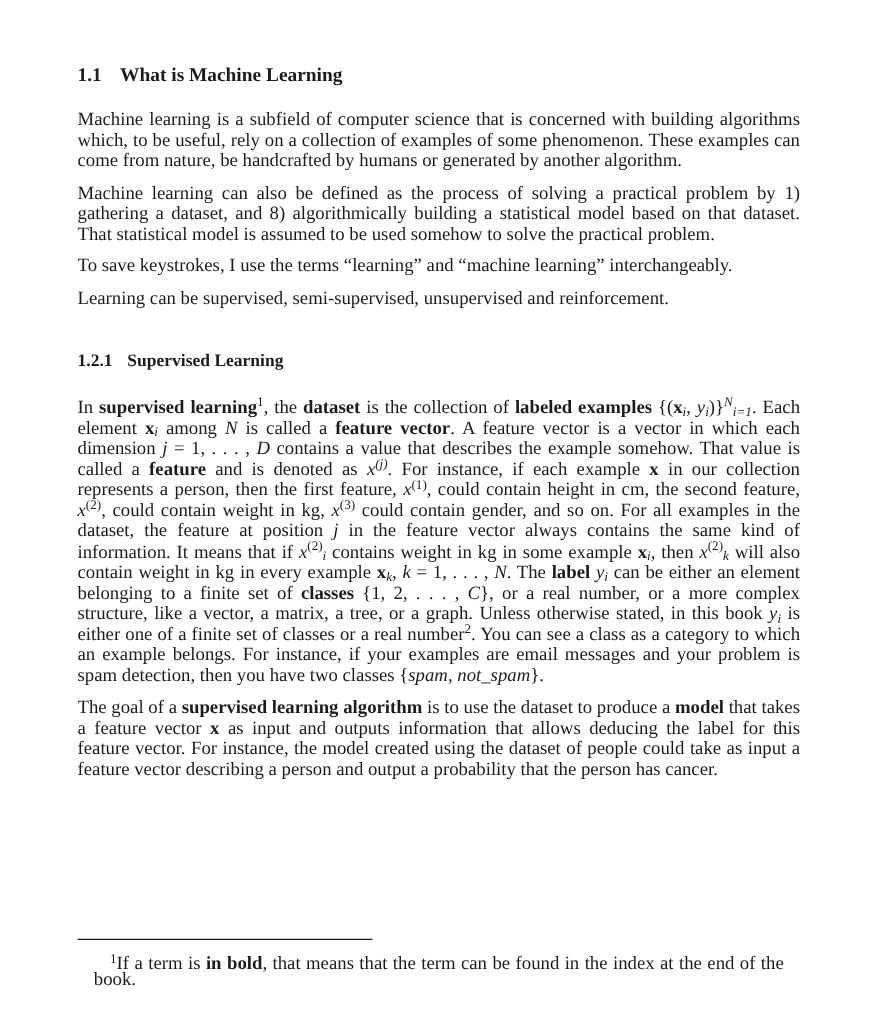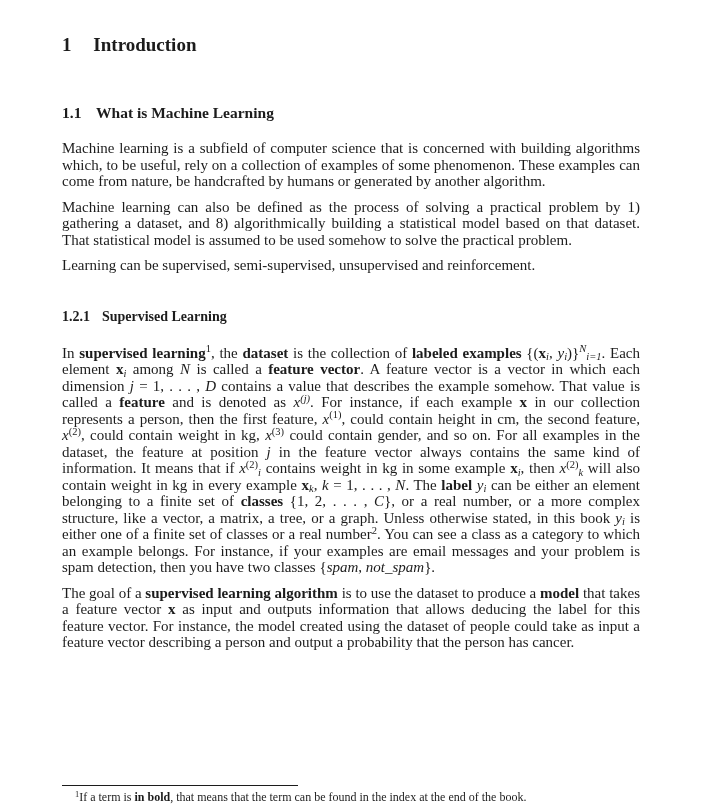--- a/index.html
+++ b/index.html
@@ -18,33 +18,33 @@
   h3.subsub { font-size: 14px; font-weight: bold; margin: 26px 0 20px; }
   h3.subsub .num { margin-right: 0.85em; }
   p.body { font-size: 15px; line-height: 16.5px; text-align: justify; margin: 0 0 9px; }
   .b { font-weight: bold; }
   .i { font-style: italic; }
   sup, sub { font-size: 0.7em; line-height: 0; }
   sup { vertical-align: baseline; position: relative; top: -0.5em; }
   sub { vertical-align: baseline; position: relative; top: 0.28em; }
   .footblock { margin-top: auto; }
   .footrule { width: 236px; border-top: 1px solid #1c1c1c; margin-bottom: 5px; }
-  p.foot { font-size: 12px; line-height: 13.6px; text-align: justify; margin: 0; text-indent: 13px; }
+  p.foot { font-size: 15px; line-height: 13.6px; text-align: justify; margin: 13px; text-indent: 13px; }
 </style>
 </head>
 <body>
 
 <div class="page">
 
-  <h1 class="sec"><span class="num">1</span><span>Introduction</span></h1>
 
   <h2 class="sub"><span class="num">1.1</span><span>What is Machine Learning</span></h2>
 
   <p class="body"><span>Machine learning is a subfield of computer science that is concerned with building algorithms which, to be useful, rely on a collection of examples of some phenomenon. These examples can come from nature, be handcrafted by humans or generated by another algorithm.</span></p>
   <p class="body"><span>Machine learning can also be defined as the process of solving a practical problem by 1) gathering a dataset, and 8) algorithmically building a statistical model based on that dataset. That statistical model is assumed to be used somehow to solve the practical problem.</span></p>
+  <p class="body"><span>To save keystrokes, I use the terms “learning” and “machine learning” interchangeably.</span></p>
 
 
   <p class="body"><span>Learning can be supervised, semi-supervised, unsupervised and reinforcement.</span></p>
 
   <h3 class="subsub"><span class="num">1.2.1</span><span>Supervised Learning</span></h3>
 
   <p class="body"><span>In </span><span class="b">supervised learning</span><sup>1</sup><span>, the </span><span class="b">dataset</span><span> is the collection of </span><span class="b">labeled examples</span><span> {(</span><span class="b">x</span><sub class="i">i</sub><span>, </span><span class="i">y</span><sub class="i">i</sub><span>)}</span><sup class="i">N</sup><sub class="i">i=1</sub><span>. Each element </span><span class="b">x</span><sub class="i">i</sub><span> among </span><span class="i">N</span><span> is called a </span><span class="b">feature vector</span><span>. A feature vector is a vector in which each dimension </span><span class="i">j</span><span> = 1, . . . , </span><span class="i">D</span><span> contains a value that describes the example somehow. That value is called a </span><span class="b">feature</span><span> and is denoted as </span><span class="i">x</span><sup class="i">(j)</sup><span>. For instance, if each example </span><span class="b">x</span><span> in our collection represents a person, then the first feature, </span><span class="i">x</span><sup>(1)</sup><span>, could contain height in cm, the second feature, </span><span class="i">x</span><sup>(2)</sup><span>, could contain weight in kg, </span><span class="i">x</span><sup>(3)</sup><span> could contain gender, and so on. For all examples in the dataset, the feature at position </span><span class="i">j</span><span> in the feature vector always contains the same kind of information. It means that if </span><span class="i">x</span><sup>(2)</sup><sub class="i">i</sub><span> contains weight in kg in some example </span><span class="b">x</span><sub class="i">i</sub><span>, then </span><span class="i">x</span><sup>(2)</sup><sub class="i">k</sub><span> will also contain weight in kg in every example </span><span class="b">x</span><sub class="i">k</sub><span>, </span><span class="i">k</span><span> = 1, . . . , </span><span class="i">N</span><span>. The </span><span class="b">label</span><span> </span><span class="i">y</span><sub class="i">i</sub><span> can be either an element belonging to a finite set of </span><span class="b">classes</span><span> {1, 2, . . . , </span><span class="i">C</span><span>}, or a real number, or a more complex structure, like a vector, a matrix, a tree, or a graph. Unless otherwise stated, in this book </span><span class="i">y</span><sub class="i">i</sub><span> is either one of a finite set of classes or a real number</span><sup>2</sup><span>. You can see a class as a category to which an example belongs. For instance, if your examples are email messages and your problem is spam detection, then you have two classes {</span><span class="i">spam</span><span>, </span><span class="i">not_spam</span><span>}.</span></p>
   <p class="body"><span>The goal of a </span><span class="b">supervised learning algorithm</span><span> is to use the dataset to produce a </span><span class="b">model</span><span> that takes a feature vector </span><span class="b">x</span><span> as input and outputs information that allows deducing the label for this feature vector. For instance, the model created using the dataset of people could take as input a feature vector describing a person and output a probability that the person has cancer.</span></p>
 
   <div class="footblock">

